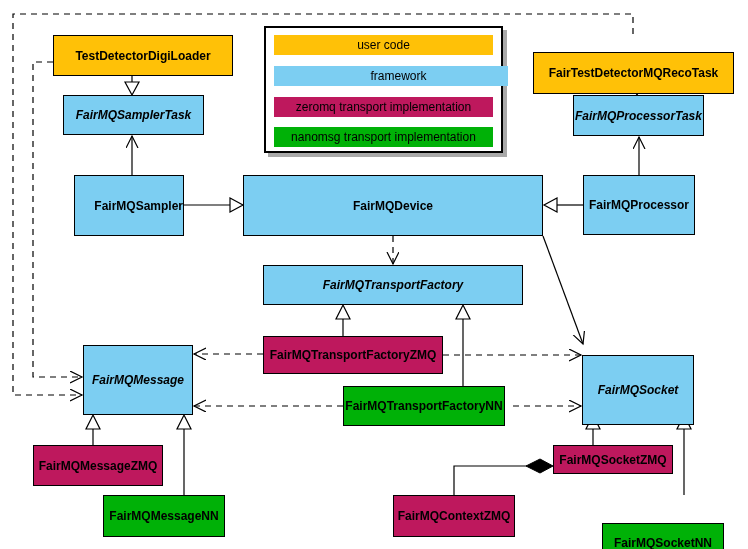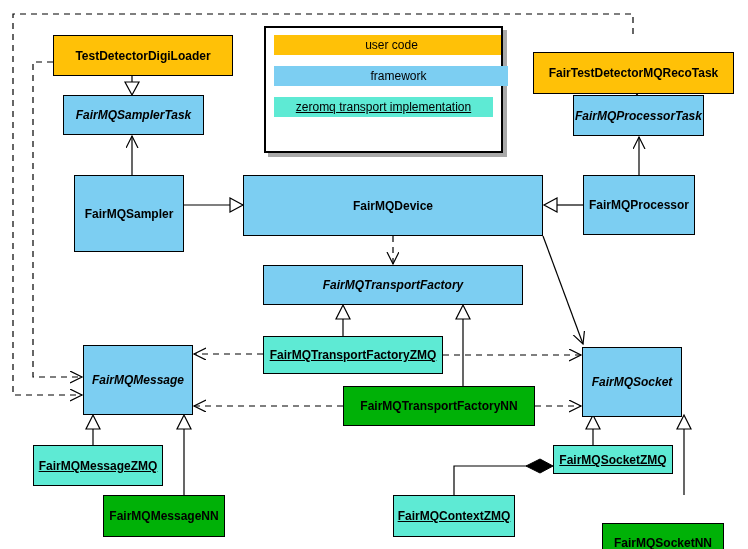--- a/index.html
+++ b/index.html
@@ -10,54 +10,54 @@
   #edges{position:absolute;left:0;top:0;pointer-events:none;}
   .node{
     position:absolute;box-sizing:border-box;border:1.5px solid #000;
     display:flex;align-items:center;justify-content:center;
     font-size:12px;font-weight:bold;color:#000;white-space:nowrap;
     text-align:center;z-index:2;
   }
   .node.abstract{font-style:italic;}
   .yellow{background:#FFC107;}
   .blue{background:#7CCEF2;}
-  .red{background:#5eead4;text-decoration:underline;}
+  .red{background:#be185d;}
   .green{background:#00B107;}
 
   
   #n-digiloader{left:53px;top:35px;width:180px;height:41px;}
   #n-recotask{left:533px;top:52px;width:201px;height:42px;}
   #n-samplertask{left:63px;top:95px;width:141px;height:40px;}
   #n-processortask{left:573px;top:95px;width:131px;height:41px;}
-  #n-sampler{left:74px;top:175px;width:110px;height:77px;}
+  #n-sampler{left:74px;top:175px;width:110px;height:61px;justify-content:flex-end;}
   #n-device{left:243px;top:175px;width:300px;height:61px;}
   #n-processor{left:583px;top:175px;width:112px;height:60px;}
   #n-transportfactory{left:263px;top:265px;width:260px;height:40px;}
   #n-tfzmq{left:263px;top:336px;width:180px;height:38px;}
-  #n-tfnn{left:343px;top:386px;width:192px;height:40px;}
+  #n-tfnn{left:343px;top:386px;width:162px;height:40px;}
   #n-message{left:83px;top:345px;width:110px;height:70px;}
-  #n-socket{left:582px;top:347px;width:100px;height:70px;}
+  #n-socket{left:582px;top:355px;width:112px;height:70px;}
   #n-msgzmq{left:33px;top:445px;width:130px;height:41px;}
   #n-msgnn{left:103px;top:495px;width:122px;height:42px;}
   #n-sockzmq{left:553px;top:445px;width:120px;height:29px;}
   #n-socknn{left:602px;top:523px;width:122px;height:40px;justify-content:center;}
   #n-ctxzmq{left:393px;top:495px;width:122px;height:42px;}
 
   
   #legend{
     position:absolute;left:264px;top:26px;width:239px;height:127px;
     background:#fff;border:2px solid #000;box-sizing:border-box;z-index:2;
     box-shadow:4px 4px 0 #a9a9a9;
   }
   .lbar{
     position:absolute;left:8px;width:219px;height:20px;
     display:flex;align-items:center;justify-content:center;
     font-size:12px;font-weight:normal;color:#000;white-space:nowrap;
   }
-  #lb0{top:7px;padding-left:8px;}
+  #lb0{top:7px;}
   #lb1{top:38px;padding-left:15px;}
   #lb2{top:69px;}
   #lb3{top:99px;}
 </style>
 </head>
 <body>
 
 <div class="stage">
 
   <svg id="edges" width="748" height="549" viewBox="0 0 748 549">
@@ -195,15 +195,16 @@
     <span>FairMQSocketNN</span>
   </div>
   <div class="node red" id="n-ctxzmq">
     <span>FairMQContextZMQ</span>
   </div>
 
   <div id="legend">
     <div class="lbar yellow" id="lb0">user code</div>
     <div class="lbar blue" id="lb1">framework</div>
     <div class="lbar red" id="lb2">zeromq transport implementation</div>
+    <div class="lbar green" id="lb3">nanomsg transport implementation</div>
   </div>
 
 </div>
 
 </body></html>

